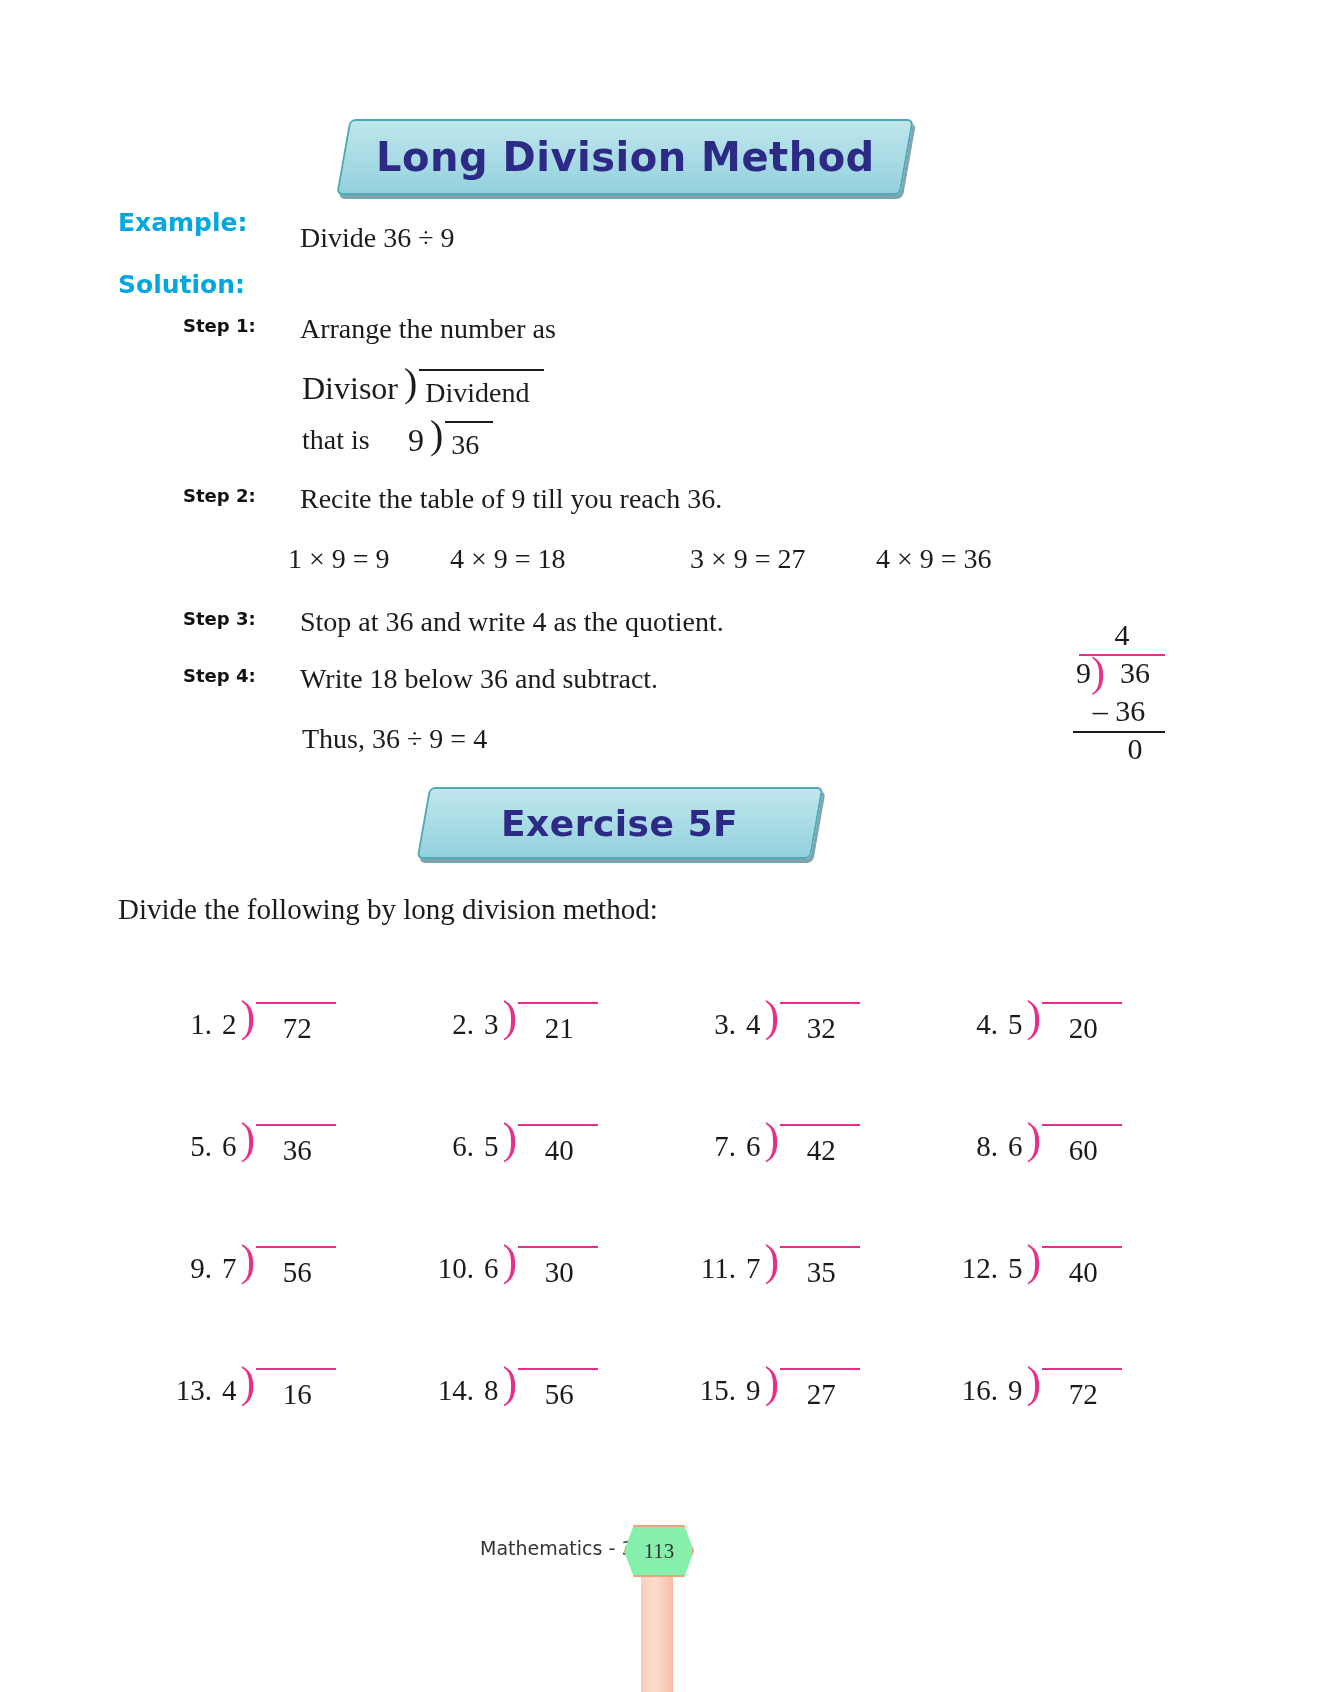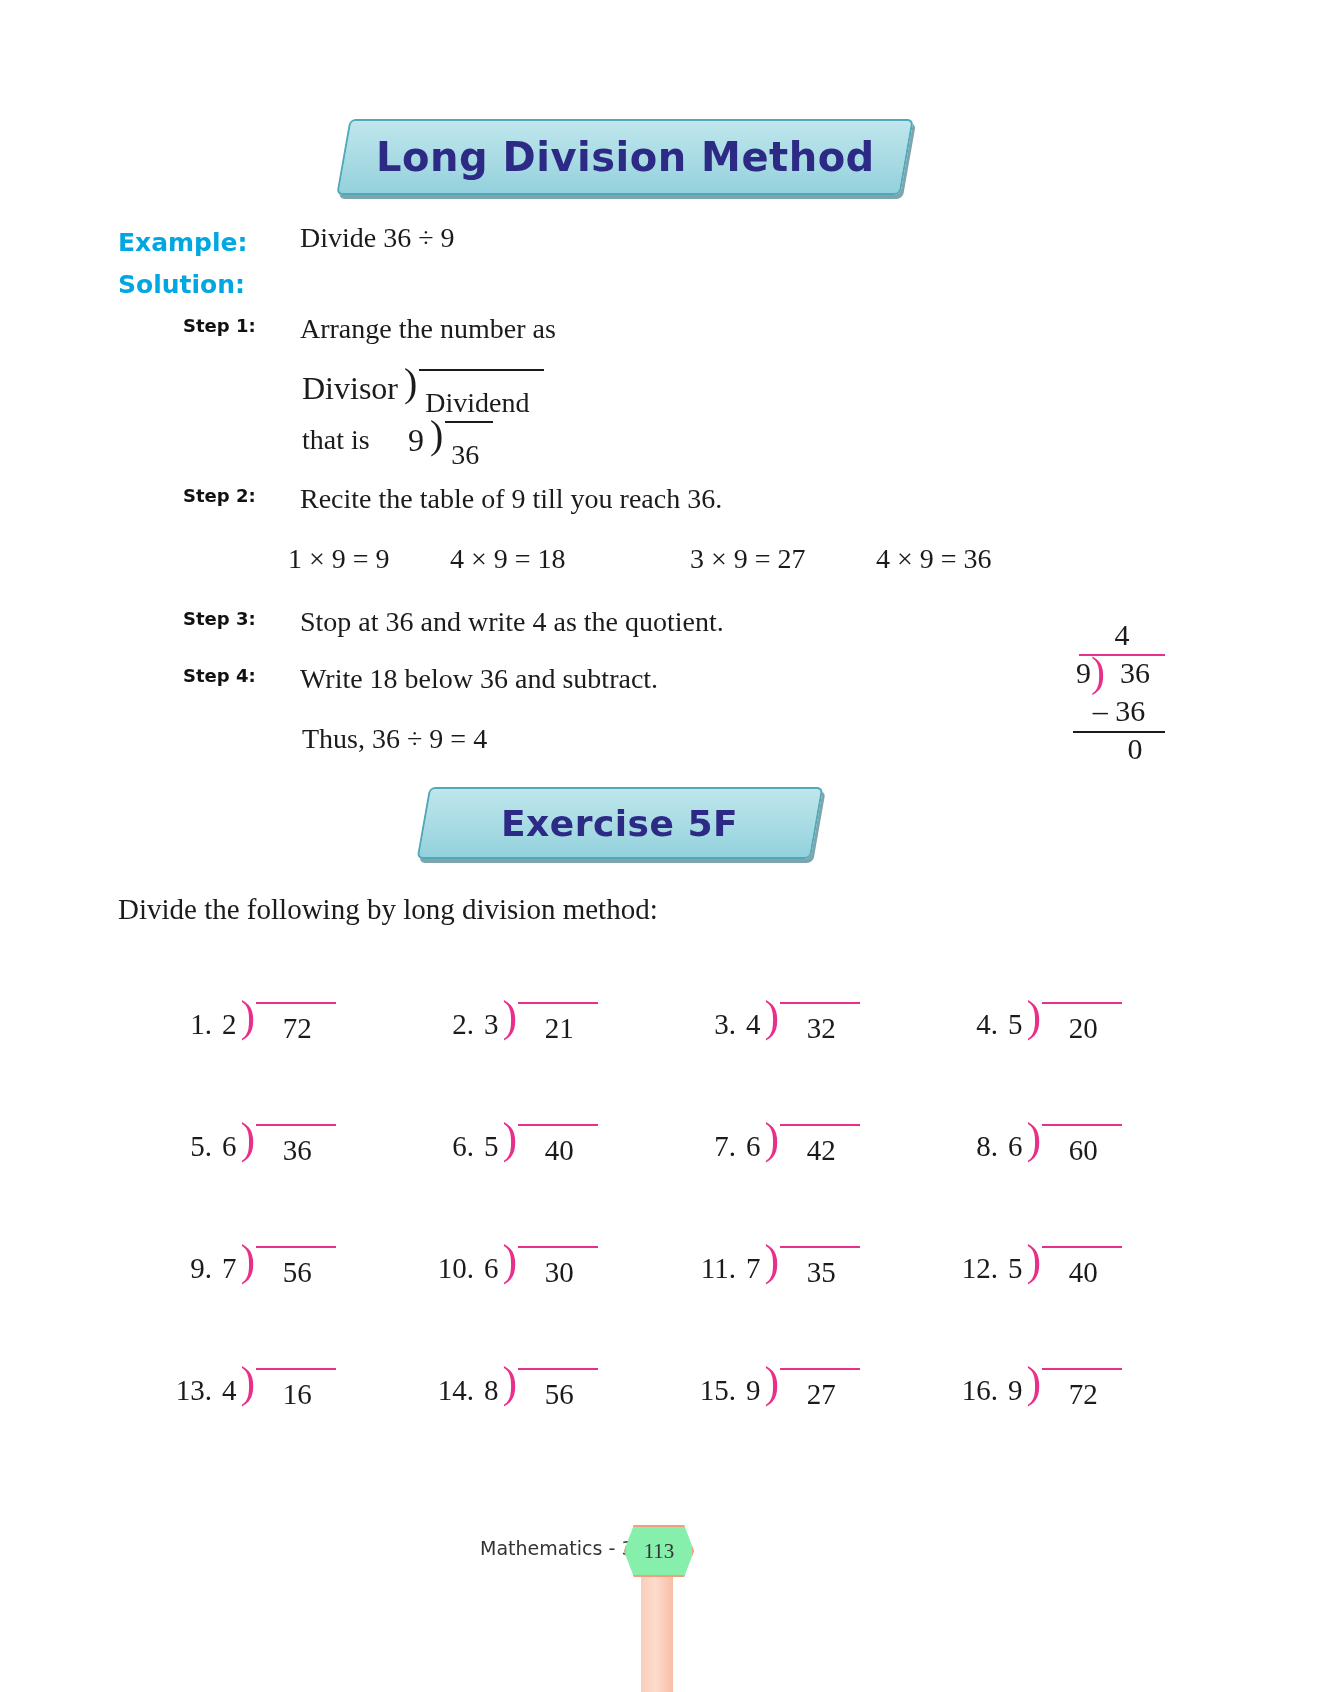--- a/index.html
+++ b/index.html
@@ -104,21 +104,21 @@
   }
   .bracket {
     font-size: 40px;
     line-height: 0.86;
     padding: 0 2px 0 6px;
     font-family: "Liberation Serif", serif;
   }
   .dividend {
     font-size: 28px;
     line-height: 1;
-    padding-top: 18px;
+    padding-top: 8px;
     border-top: 2px solid #1b1b1b;
     padding-left: 6px;
     padding-right: 14px;
     margin-top: 3px;
   }
 
   
   #worked-division {
     position: absolute;
     left: 1035px;
@@ -238,21 +238,21 @@
 </style>
 </head>
 <body>
 
 <div class="banner-wrap" id="banner-title">
   <div class="banner">
     <span class="banner-text">Long Division Method</span>
   </div>
 </div>
 
-<div class="label-blue" style="left:118px; top:228px;">Example:</div>
+<div class="label-blue" style="left:118px; top:208px;">Example:</div>
 <div class="txt" style="left:300px; top:222px;">Divide 36 ÷ 9</div>
 <div class="label-blue" style="left:118px; top:270px;">Solution:</div>
 
 <div class="step-label" style="left:183px; top:315px;">Step 1:</div>
 <div class="txt" style="left:300px; top:313px;">Arrange the number as</div>
 
 <div class="divbox" style="left:302px; top:366px;">
   <span class="divisor">Divisor</span>
   <span class="bracket">)</span>
   <span class="dividend">Dividend</span>

